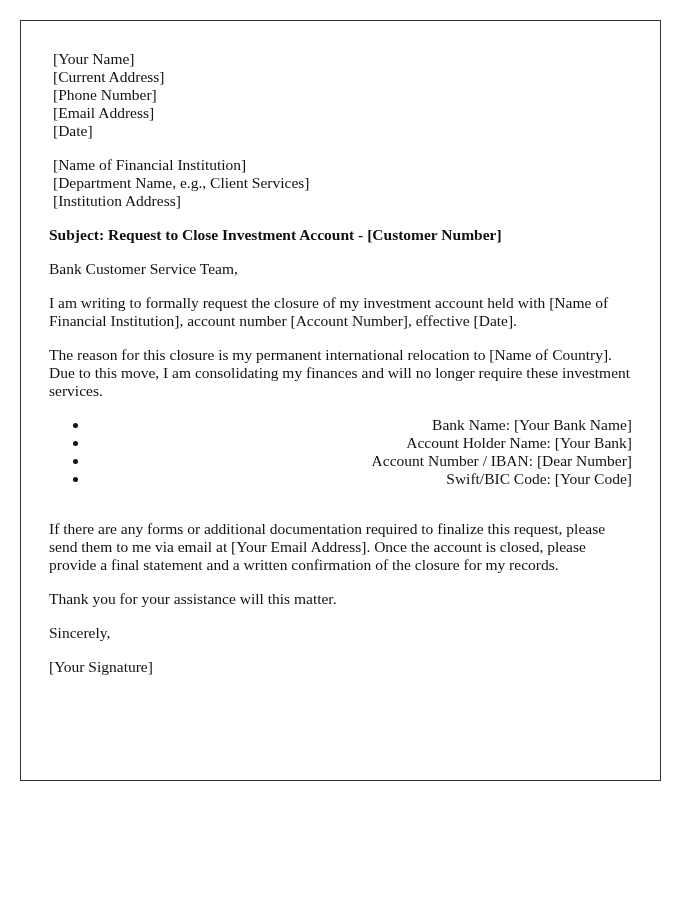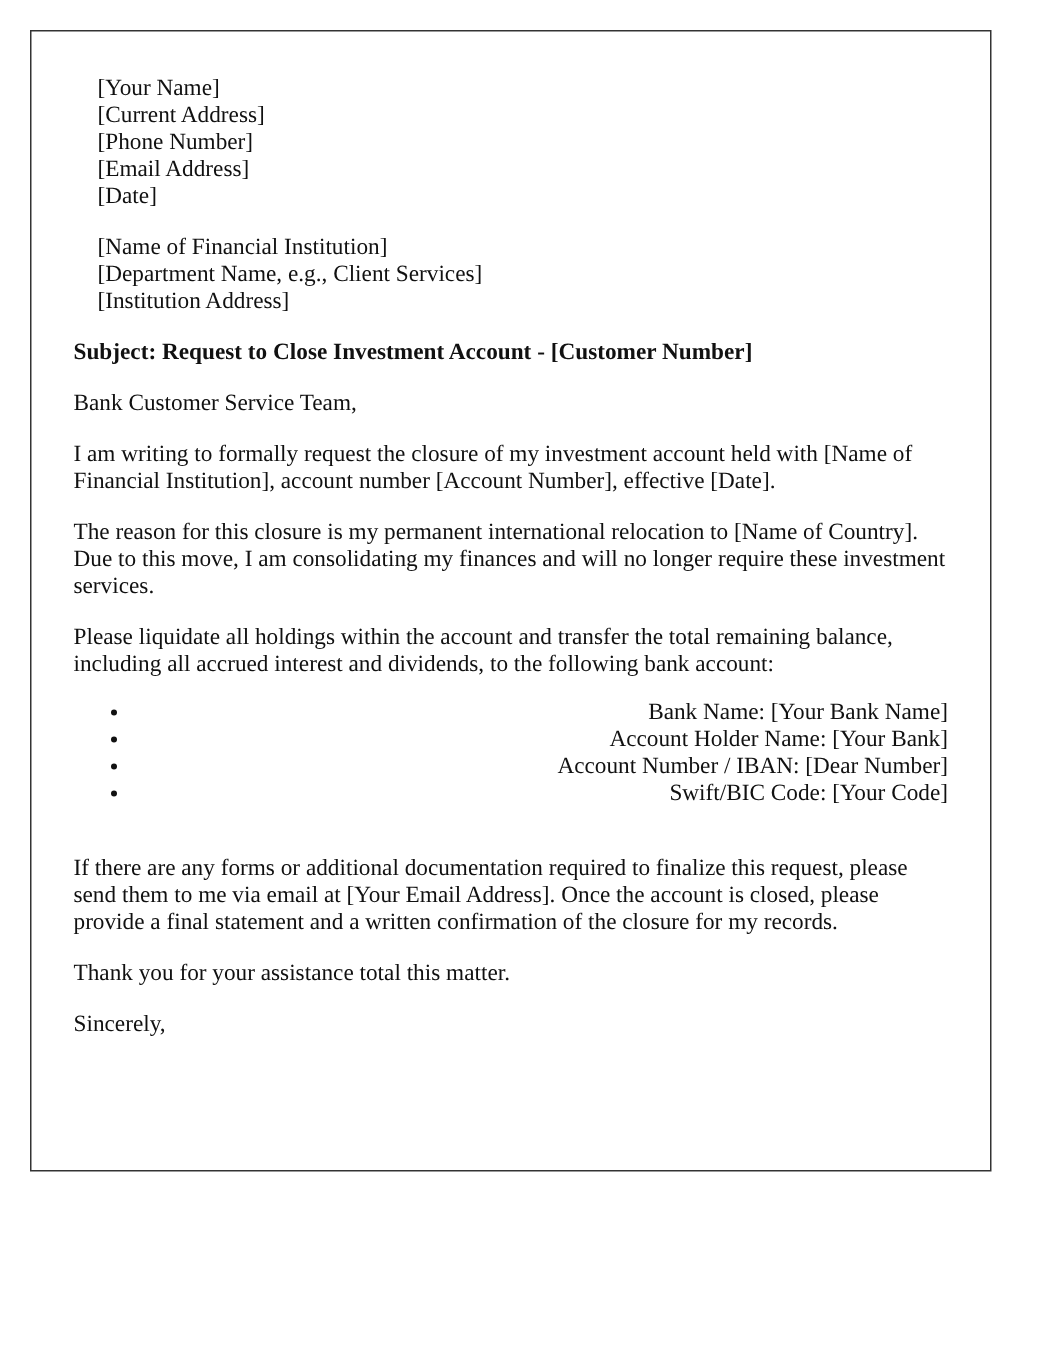--- a/index.html
+++ b/index.html
@@ -18,21 +18,21 @@
     .letter {
       position: absolute;
       left: 20px;
       top: 20px;
       width: 641px;
       height: 761px;
       box-sizing: border-box;
       border: 1px solid #333333;
       padding: 29px 28px 0 28px;
     }
-    .block { margin: 0 0 16px 16px; }
+    .block { margin: 0 0 16px 4px; }
     .line { display: block; white-space: nowrap; }
     p { margin: 0 0 16px 0; }
     .subject { font-weight: bold; margin-bottom: 16px; }
     ul {
       margin: 0 0 32px 0;
       padding-left: 40px;
       list-style: disc;
       text-align: right;
     }
     ul li { margin: 0; }
@@ -55,27 +55,27 @@
     <span class="line">[Department Name, e.g., Client Services]</span>
     <span class="line">[Institution Address]</span>
   </div>
 
   <p class="subject">Subject: Request to Close Investment Account - [Customer Number]</p>
 
   <p>Bank Customer Service Team,</p>
 
   <p>I am writing to formally request the closure of my investment account held with [Name of Financial Institution], account number [Account Number], effective [Date].</p>
   <p>The reason for this closure is my permanent international relocation to [Name of Country]. Due to this move, I am consolidating my finances and will no longer require these investment services.</p>
-  <p style="margin-bottom:14px;">Please liquidate all holdings within the account and transfer the total remaining balance, including all accrued interest and dividends, to the following bank account:</p>
 
   <ul>
     <li>Bank Name: [Your Bank Name]</li>
     <li>Account Holder Name: [Your Bank]</li>
     <li>Account Number / IBAN: [Dear Number]</li>
     <li>Swift/BIC Code: [Your Code]</li>
   </ul>
 
   <p>If there are any forms or additional documentation required to finalize this request, please send them to me via email at [Your Email Address]. Once the account is closed, please provide a final statement and a written confirmation of the closure for my records.</p>
-  <p>Thank you for your assistance total this matter.</p>
+  <p>Thank you for your assistance will this matter.</p>
 
   <p>Sincerely,</p>
+  <p>[Your Signature]</p>
 
 </div>
 
 </body></html>

